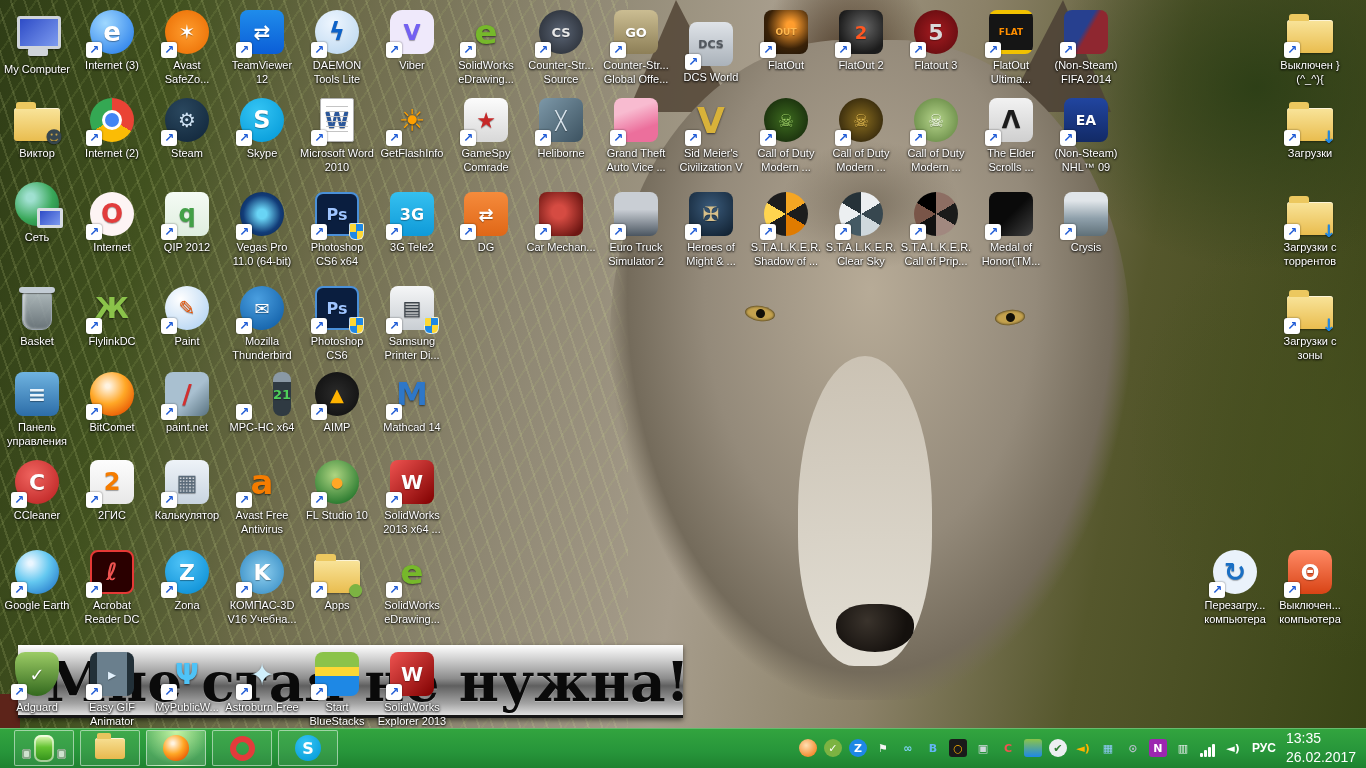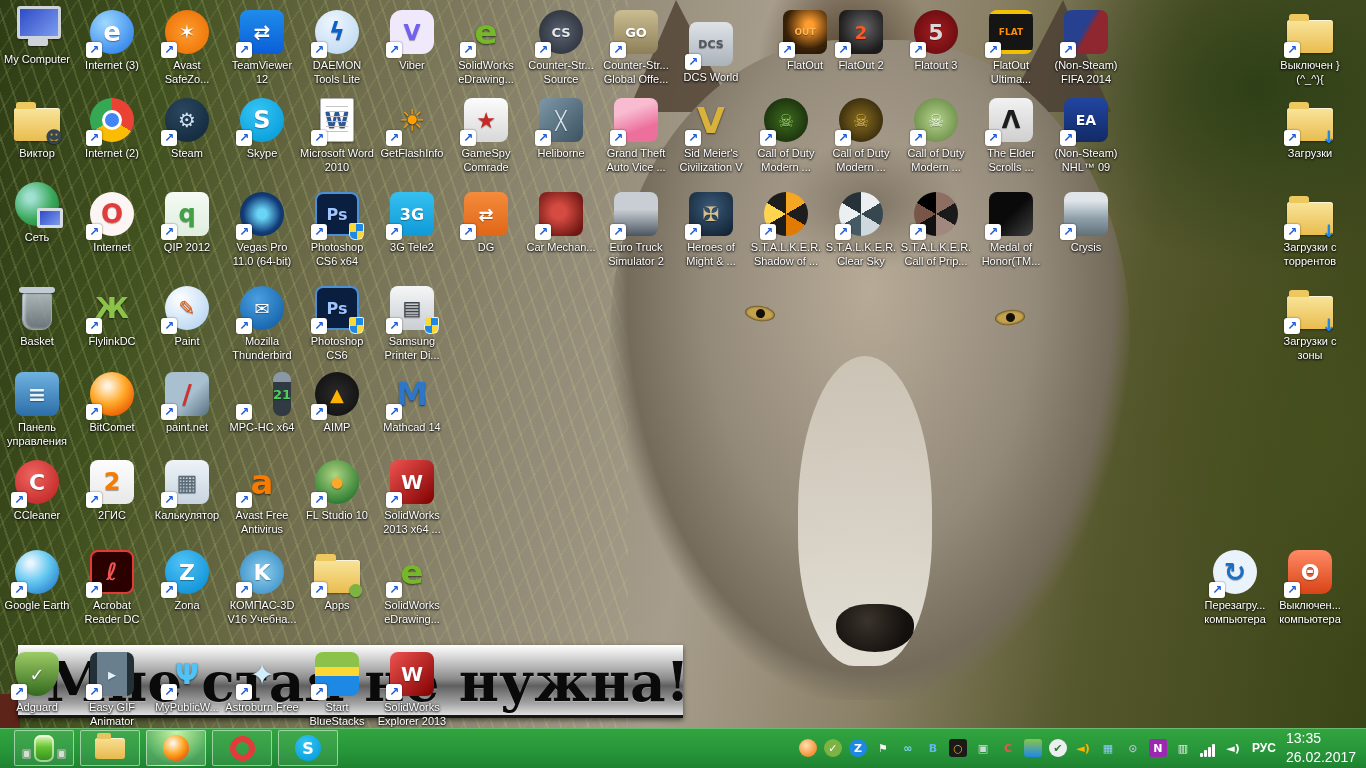--- a/index.html
+++ b/index.html
@@ -121,21 +121,21 @@
     <div class="wolf-eye eye-r"></div>
     <div class="wolf-muzzle"></div>
     <div class="wolf-nose"></div>
     <div class="wp-corner"></div>
 
     <div class="banner">
       <span class="banner-text">Мне стая не нужна!</span>
     </div>
 
     <div id="icons">
-        <div class="icon" style="left: 0px; top: 2px;">
+        <div class="icon" style="left: 0px; top: 12px;">
           <span class="gwrap">
             <span class="glyph g-computer"></span>
           </span>
           <span class="label">My Computer</span>
         </div>
         <div class="icon" style="left: 75px; top: 8px;">
           <span class="gwrap">
             <span class="glyph g-circle" style="background: radial-gradient(circle at 35% 30%, rgb(159, 216, 255), rgb(27, 116, 232)); color: rgb(255, 255, 255); font-size: 26px;">e</span>
             <span class="badge">↗</span>
           </span>
@@ -190,21 +190,21 @@
           </span>
           <span class="label">Counter-Str... Global Offe...</span>
         </div>
         <div class="icon" style="left: 674px; top: 20px;">
           <span class="gwrap">
             <span class="glyph g-square" style="background: linear-gradient(rgb(223, 227, 232), rgb(170, 178, 186)); color: rgb(81, 87, 94); font-size: 11px;">DCS</span>
             <span class="badge">↗</span>
           </span>
           <span class="label">DCS World</span>
         </div>
-        <div class="icon" style="left: 768px; top: 8px;">
+        <div class="icon" style="left: 749px; top: 8px;">
           <span class="gwrap">
             <span class="glyph g-square" style="background: radial-gradient(circle at 60% 35%, rgb(255, 157, 46) 10%, rgb(58, 34, 8) 60%, rgb(23, 16, 7) 100%); color: rgb(255, 183, 77); font-size: 9px;">OUT</span>
             <span class="badge">↗</span>
           </span>
           <span class="label">FlatOut</span>
         </div>
         <div class="icon" style="left: 824px; top: 8px;">
           <span class="gwrap">
             <span class="glyph g-square" style="background: radial-gradient(circle at 55% 40%, rgb(92, 92, 92) 10%, rgb(28, 28, 28) 70%); color: rgb(255, 87, 34); font-size: 18px;">2</span>
             <span class="badge">↗</span>

